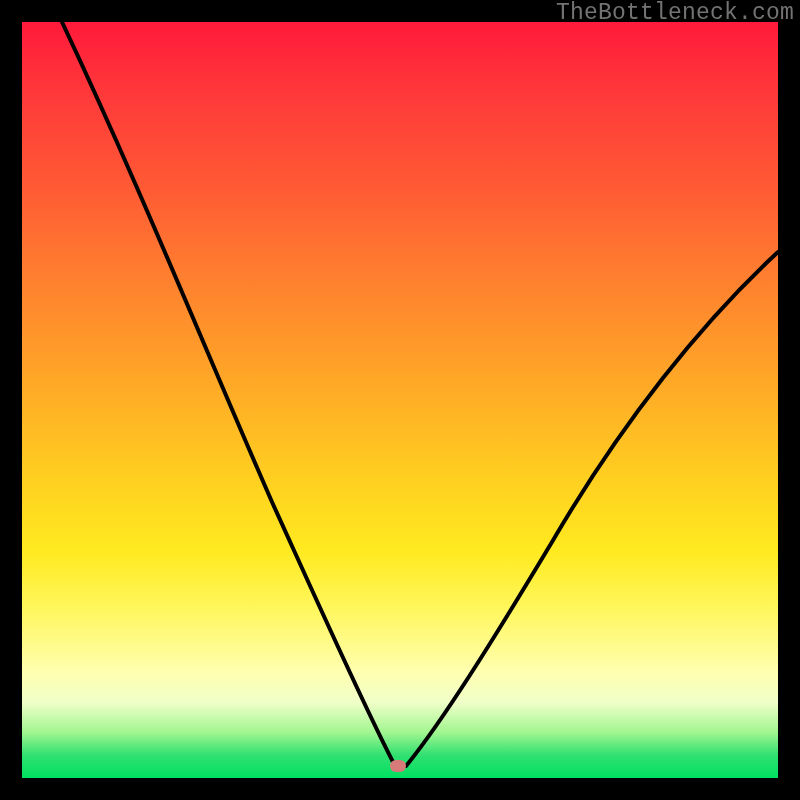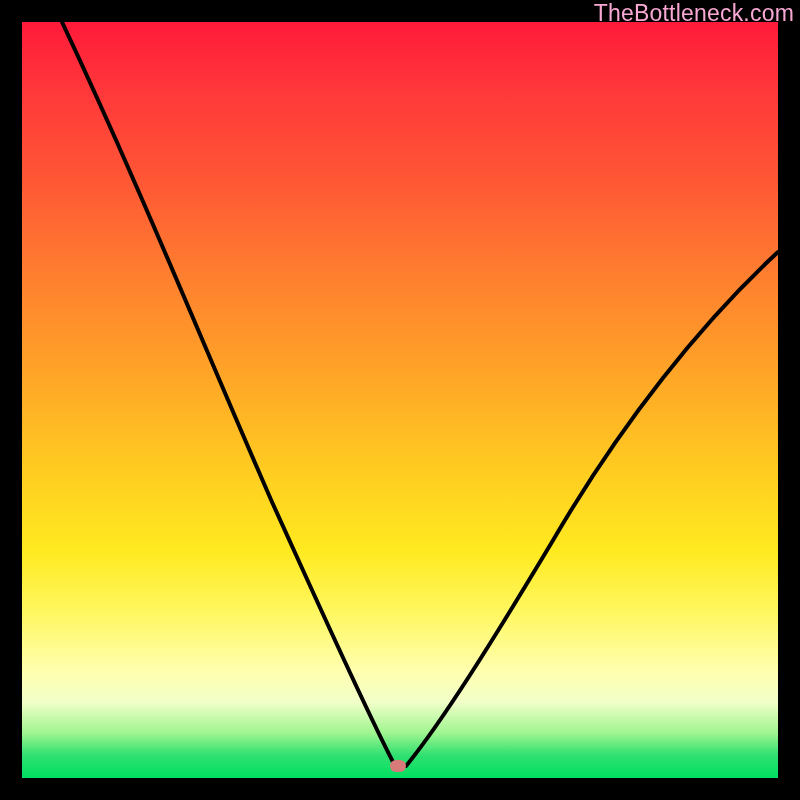--- a/index.html
+++ b/index.html
@@ -37,25 +37,26 @@
       #f0ffc8 90%,
       #a0f590 94%,
       #30e070 97%,
       #00e060 100%
     );
   }
   .watermark {
     position: absolute;
     top: 0px;
     right: 6px;
-    color: #f9a8d4;
+    color: #737373;
     font-size: 23px;
     font-weight: 400;
     letter-spacing: 0.2px;
     user-select: none;
+    font-family: Liberation Mono, monospace;
   }
   svg.curve {
     position: absolute;
     left: 0;
     top: 0;
     width: 756px;
     height: 756px;
   }
   .marker {
     position: absolute;

